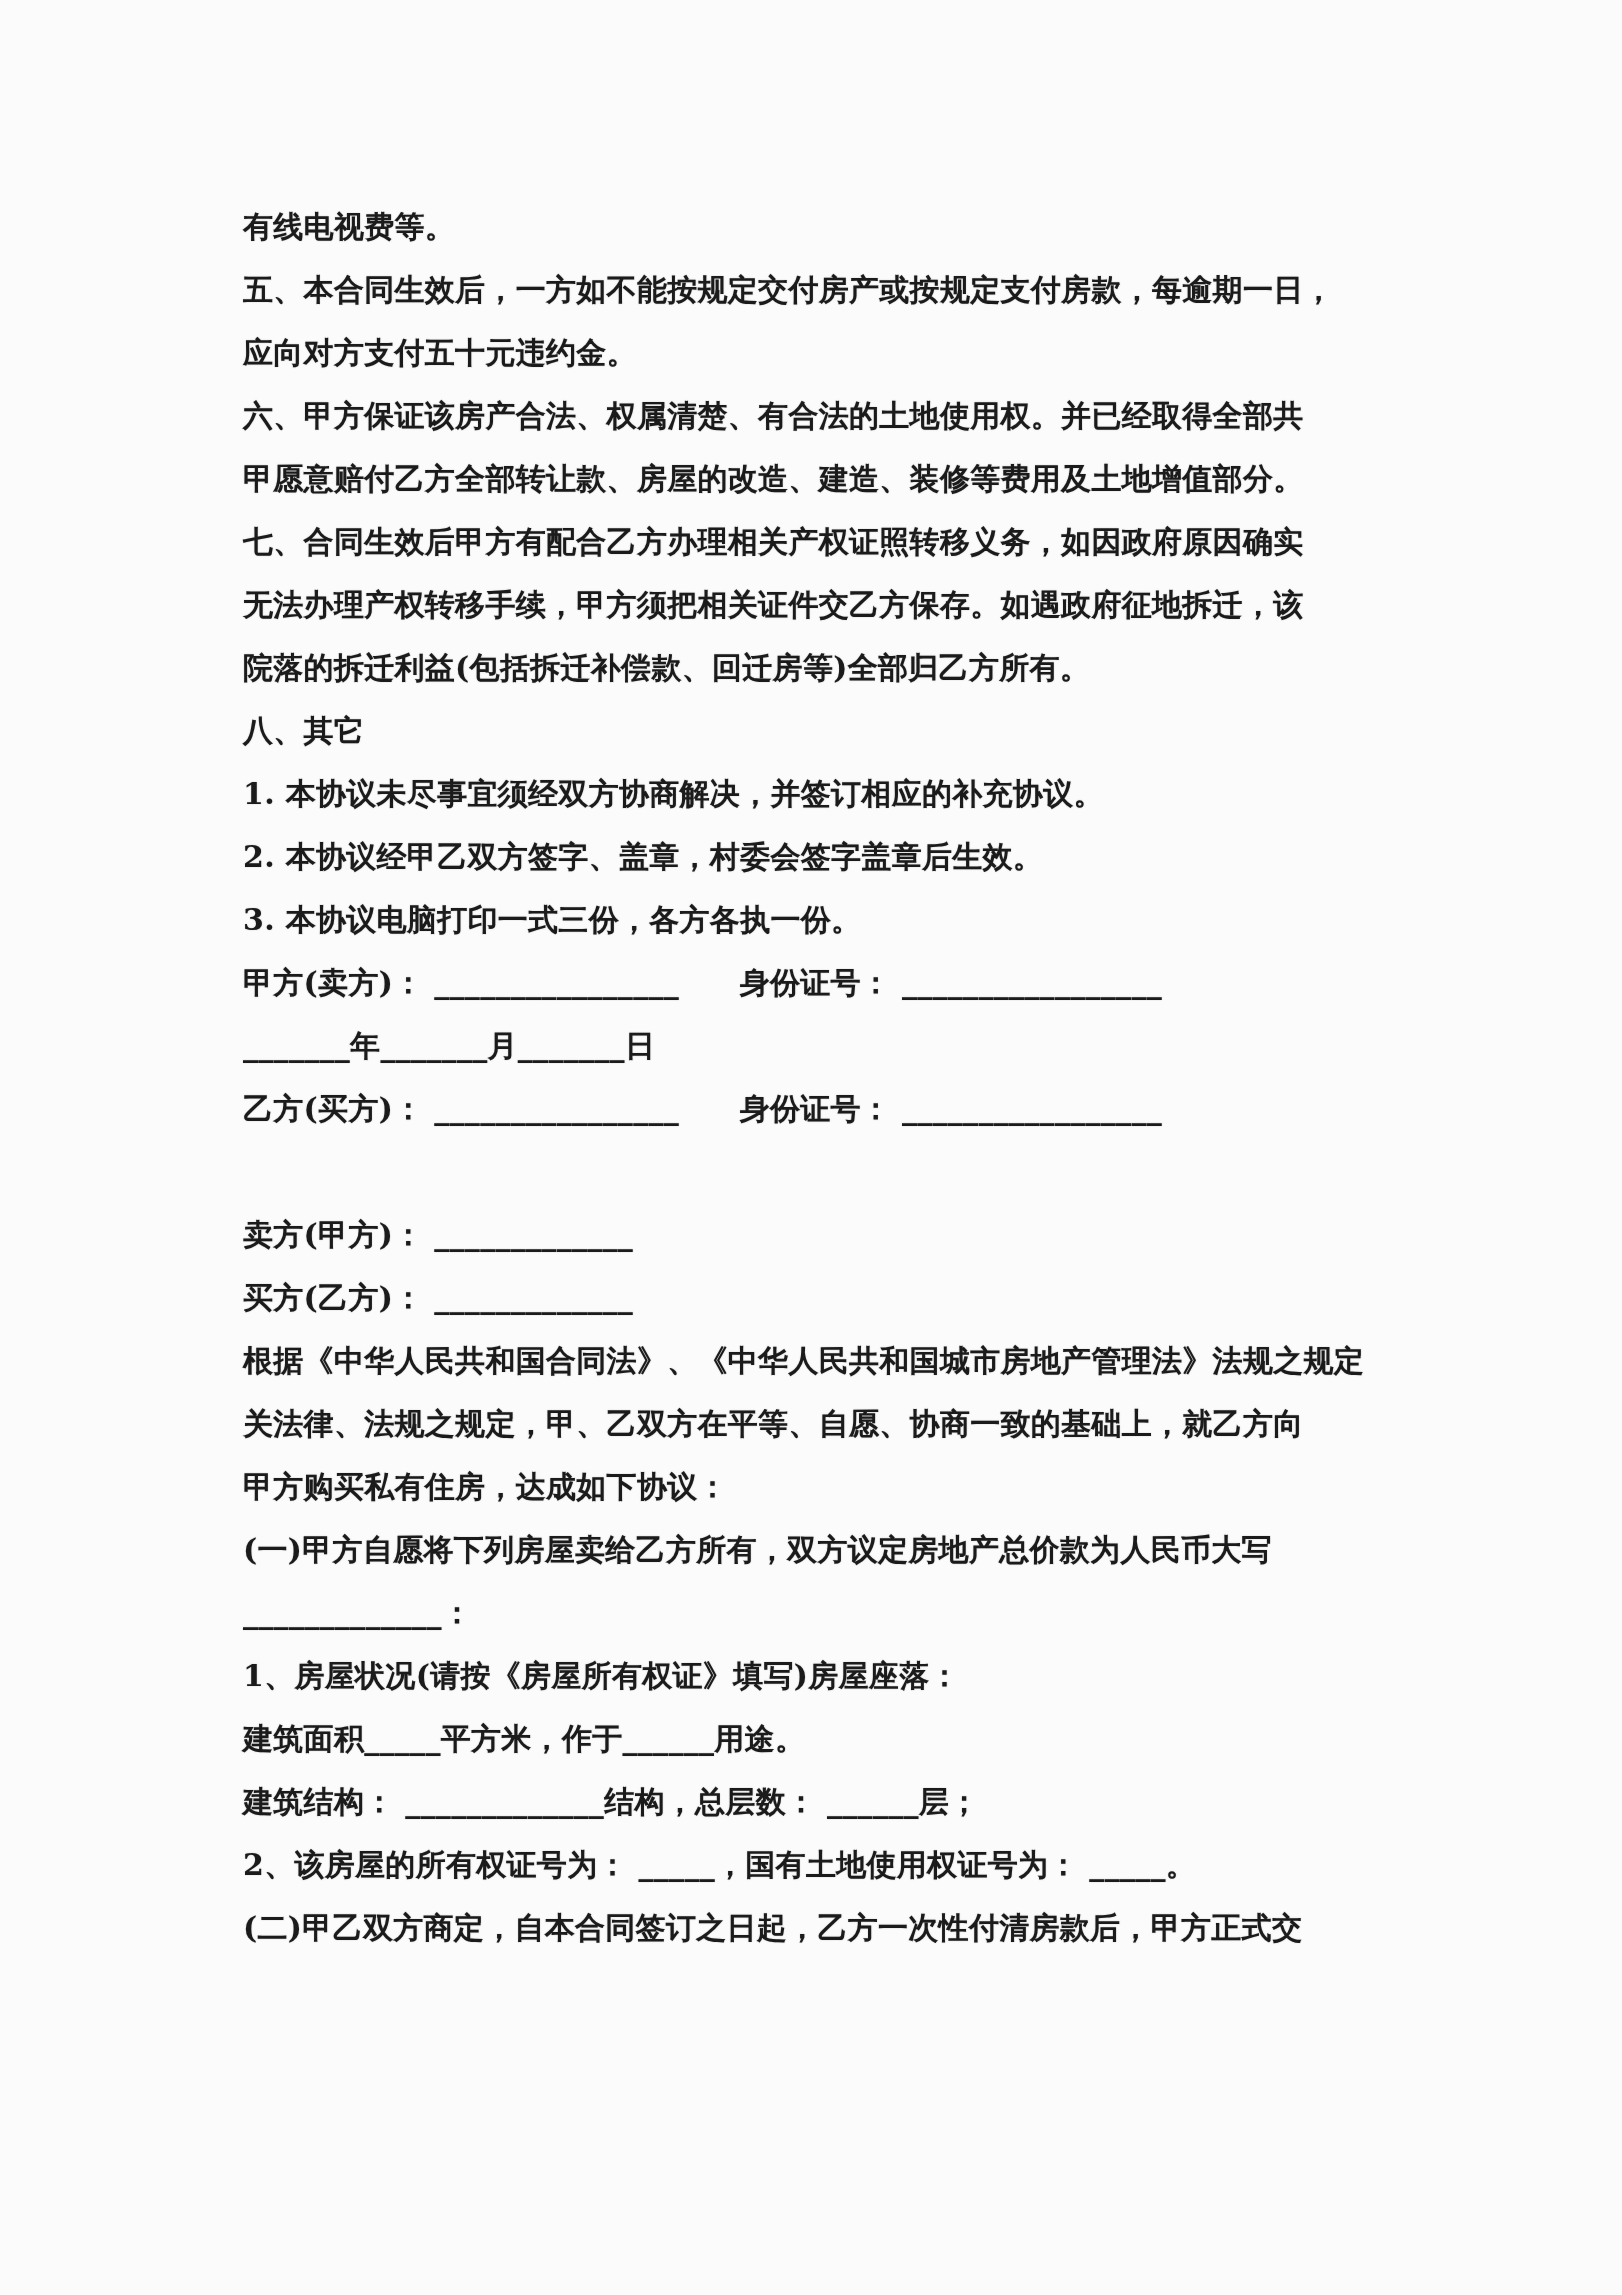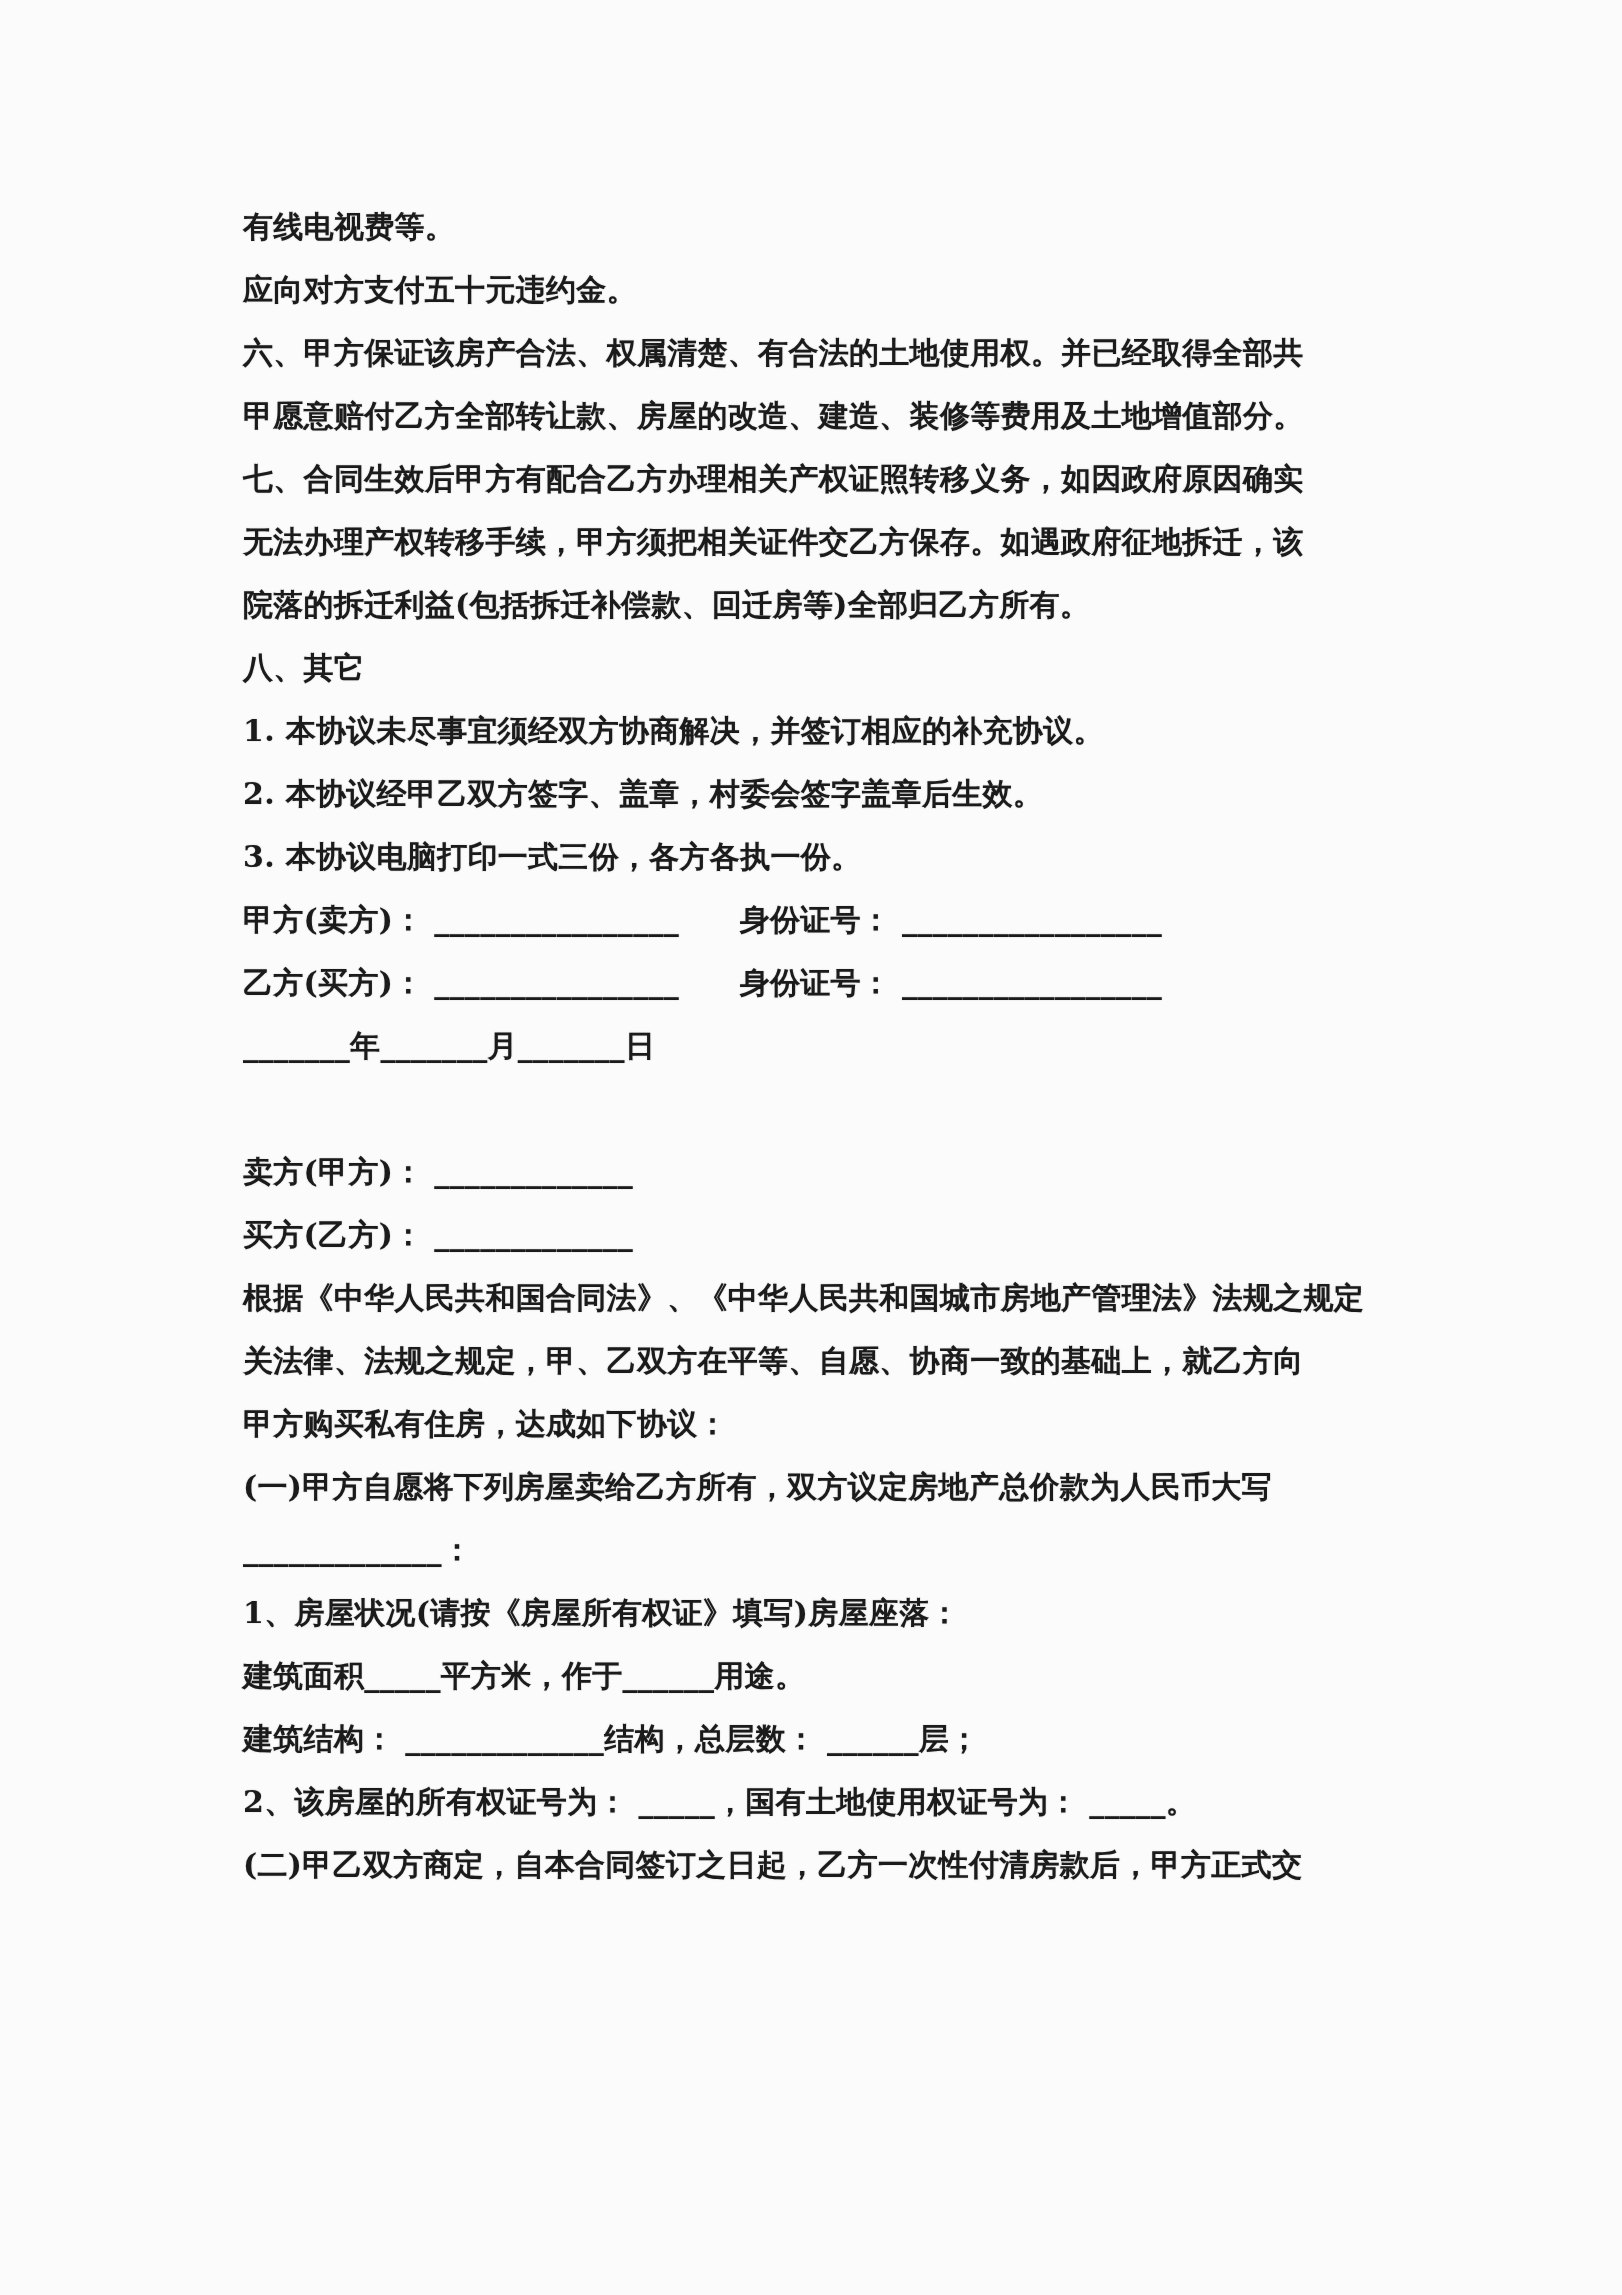--- a/index.html
+++ b/index.html
@@ -29,33 +29,34 @@
     text-shadow: 0 0 1.3px rgba(40, 40, 40, 0.35);
     letter-spacing: 0.3px;
   }
 </style>
 </head>
 <body style="background: rgb(251, 251, 251);">
 
 <div class="page" style="background: rgb(251, 251, 251); color: rgb(27, 27, 27);">
   <div class="doc">
       <div class="line">有线电视费等。</div>
+      <div class="line">五、本合同生效后，一方如不能按规定交付房产或按规定支付房款，每逾期一日，</div>
       <div class="line">应向对方支付五十元违约金。</div>
       <div class="line">六、甲方保证该房产合法、权属清楚、有合法的土地使用权。并已经取得全部共</div>
       <div class="line">甲愿意赔付乙方全部转让款、房屋的改造、建造、装修等费用及土地增值部分。</div>
       <div class="line">七、合同生效后甲方有配合乙方办理相关产权证照转移义务，如因政府原因确实</div>
       <div class="line">无法办理产权转移手续，甲方须把相关证件交乙方保存。如遇政府征地拆迁，该</div>
       <div class="line">院落的拆迁利益(包括拆迁补偿款、回迁房等)全部归乙方所有。</div>
       <div class="line">八、其它</div>
       <div class="line">1. 本协议未尽事宜须经双方协商解决，并签订相应的补充协议。</div>
       <div class="line">2. 本协议经甲乙双方签字、盖章，村委会签字盖章后生效。</div>
       <div class="line">3. 本协议电脑打印一式三份，各方各执一份。</div>
       <div class="line">甲方(卖方)： ________________　　身份证号： _________________</div>
+      <div class="line">_______年_______月_______日</div>
       <div class="line">乙方(买方)： ________________　　身份证号： _________________</div>
-      <div class="line">_______年_______月_______日</div>
       <div class="line"></div>
       <div class="line">卖方(甲方)： _____________</div>
       <div class="line">买方(乙方)： _____________</div>
       <div class="line">根据《中华人民共和国合同法》、《中华人民共和国城市房地产管理法》法规之规定</div>
       <div class="line">关法律、法规之规定，甲、乙双方在平等、自愿、协商一致的基础上，就乙方向</div>
       <div class="line">甲方购买私有住房，达成如下协议：</div>
       <div class="line">(一)甲方自愿将下列房屋卖给乙方所有，双方议定房地产总价款为人民币大写</div>
       <div class="line">_____________：</div>
       <div class="line">1、房屋状况(请按《房屋所有权证》填写)房屋座落：</div>
       <div class="line">建筑面积_____平方米，作于______用途。</div>

